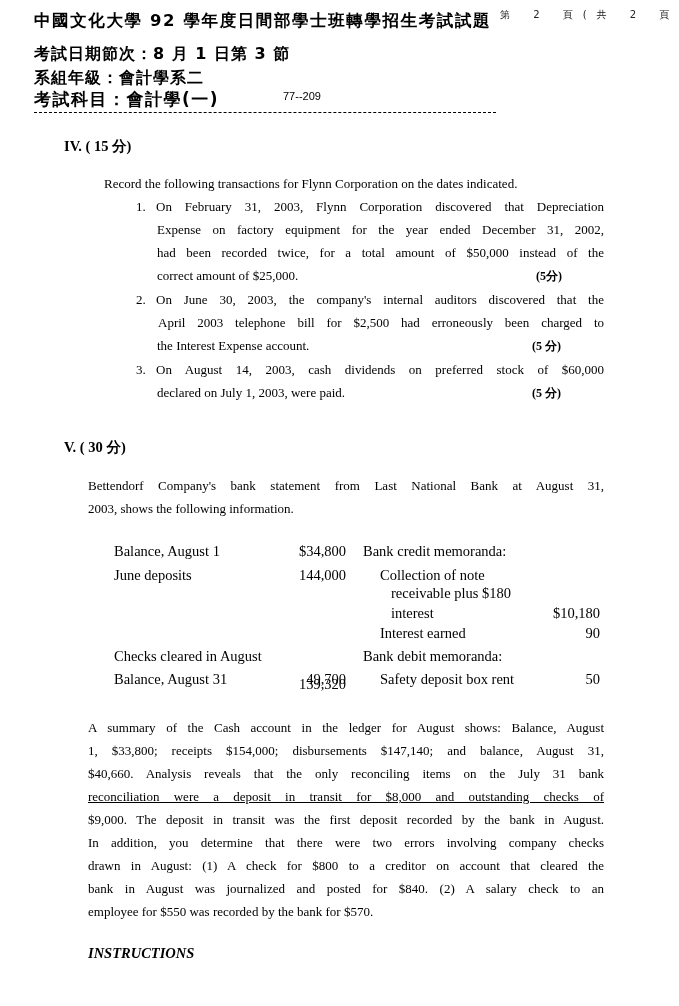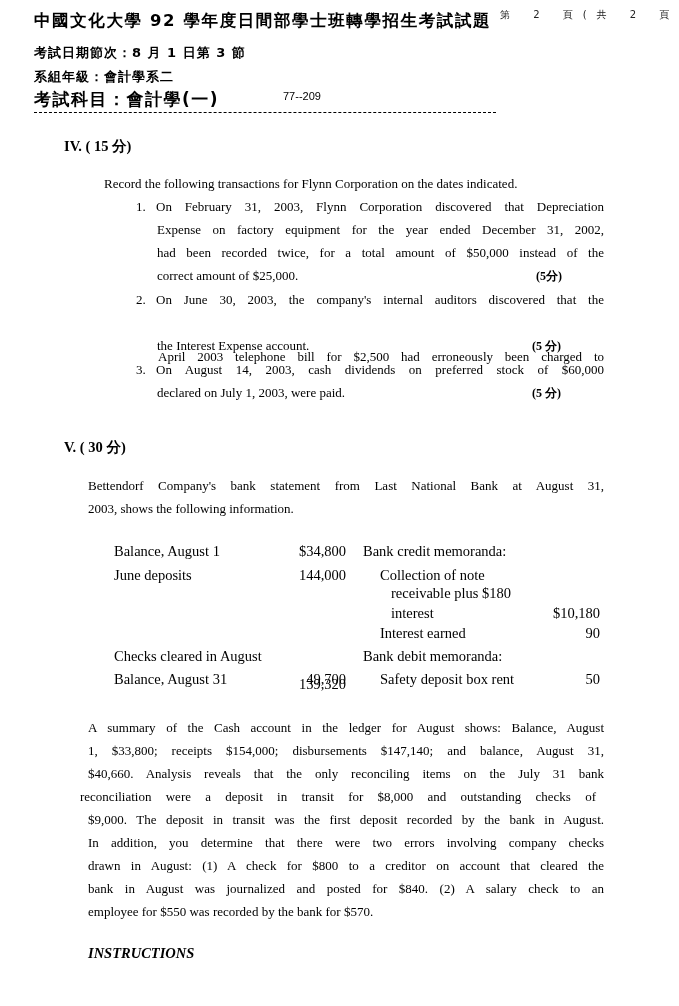--- a/index.html
+++ b/index.html
@@ -4,21 +4,21 @@
 <style>
   html, body { margin: 0; padding: 0; background: #ffffff; }
   body {
     width: 679px; height: 1006px; position: relative; overflow: hidden;
     font-family: "Liberation Serif", "DejaVu Serif", serif;
     color: #000; font-size: 14.5px;
   }
   .abs { position: absolute; white-space: nowrap; }
   .hdr-title { left: 34px; top: 10px; font-family: "DejaVu Sans", sans-serif; font-weight: bold; font-size: 16.5px; letter-spacing: 1.6px; }
   .hdr-scribble { left: 500px; top: 8px; font-family: "DejaVu Sans", sans-serif; font-size: 10px; letter-spacing: 10px; color: #222; }
-  .hdr-line { font-family: "DejaVu Sans", sans-serif; font-size: 13px; font-weight: bold; letter-spacing: 1px; }
+  .hdr-line { font-family: "DejaVu Sans", sans-serif; font-size: 16px; font-weight: bold; letter-spacing: 1px; }
   .hdr-subject { left: 34px; top: 88px; font-family: "DejaVu Sans", sans-serif; font-size: 17px; font-weight: bold; letter-spacing: 1.5px; }
   .hdr-code { left: 283px; top: 90px; font-family: Liberation Sans, sans-serif; font-size: 11px; text-align: center; }
   .dash-line { left: 34px; top: 112px; width: 462px; height: 0; border-top: 1.5px dashed #000; }
   .sec-head { font-weight: bold; font-size: 14.5px; }
   .para { font-size: 13px; line-height: 23px; }
   .justify { text-align: justify; text-align-last: justify; white-space: normal; }
   .score { font-weight: bold; font-size: 12px; }
   .tbl-l { font-size: 14.5px; }
   .num { text-align: right; }
   .italic-b { font-style: italic; font-weight: bold; font-size: 14.5px; }
@@ -42,21 +42,21 @@
   <div class="abs para justify" style="left:156px; top:195px; width:448px;">On February 31, 2003, Flynn Corporation discovered that Depreciation</div>
   <div class="abs para justify" style="left:157px; top:218px; width:447px;">Expense on factory equipment for the year ended December 31, 2002,</div>
   <div class="abs para justify" style="left:157px; top:241px; width:447px;">had been recorded twice, for a total amount of $50,000 instead of the</div>
   <div class="abs para" style="left:157px; top:264px;">correct amount of $25,000.</div>
   <div class="abs score" style="left:536px; top:268px;">(5分)</div>
 </div>
 
 <div>
   <div class="abs para" style="left:136px; top:288px;">2.</div>
   <div class="abs para justify" style="left:156px; top:288px; width:448px;">On June 30, 2003, the company's internal auditors discovered that the</div>
-  <div class="abs para justify" style="left:158px; top:311px; width:446px;margin-top:34px;">April 2003 telephone bill for $2,500 had erroneously been charged to</div>
+  <div class="abs para justify" style="left:158px; top:311px; width:446px;">April 2003 telephone bill for $2,500 had erroneously been charged to</div>
   <div class="abs para" style="left:157px; top:334px;">the Interest Expense account.</div>
   <div class="abs score" style="left:532px; top:338px;">(5 分)</div>
 </div>
 
 <div>
   <div class="abs para" style="left:136px; top:358px;">3.</div>
   <div class="abs para justify" style="left:156px; top:358px; width:448px;">On August 14, 2003, cash dividends on preferred stock of $60,000</div>
   <div class="abs para" style="left:157px; top:381px;">declared on July 1, 2003, were paid.</div>
   <div class="abs score" style="left:532px; top:385px;">(5 分)</div>
 </div>
@@ -87,21 +87,21 @@
   <div class="abs tbl-l num" style="left:530px; top:625px; width:70px;">90</div>
   <div class="abs tbl-l" style="left:363px; top:648px;">Bank debit memoranda:</div>
   <div class="abs tbl-l" style="left:380px; top:671px;">Safety deposit box rent</div>
   <div class="abs tbl-l num" style="left:530px; top:671px; width:70px;">50</div>
 </div>
 
 <div>
   <div class="abs para justify" style="left:88px; top:716px; width:516px;">A summary of the Cash account in the ledger for August shows: Balance, August</div>
   <div class="abs para justify" style="left:88px; top:739px; width:516px;">1, $33,800; receipts $154,000; disbursements $147,140; and balance, August 31,</div>
   <div class="abs para justify" style="left:88px; top:762px; width:516px;">$40,660. Analysis reveals that the only reconciling items on the July 31 bank</div>
-  <div class="abs para justify" style="left:80px; top:785px; width:516px;">reconciliation were a deposit in transit for $8,000 and outstanding checks of</div>
+  <div class="abs para justify" style="left:88px; top:785px; width:516px;text-decoration:underline;">reconciliation were a deposit in transit for $8,000 and outstanding checks of</div>
   <div class="abs para justify" style="left:88px; top:808px; width:516px;">$9,000. The deposit in transit was the first deposit recorded by the bank in August.</div>
   <div class="abs para justify" style="left:88px; top:831px; width:516px;">In addition, you determine that there were two errors involving company checks</div>
   <div class="abs para justify" style="left:88px; top:854px; width:516px;">drawn in August: (1) A check for $800 to a creditor on account that cleared the</div>
   <div class="abs para justify" style="left:88px; top:877px; width:516px;">bank in August was journalized and posted for $840. (2) A salary check to an</div>
   <div class="abs para" style="left:88px; top:900px;">employee for $550 was recorded by the bank for $570.</div>
 </div>
 
 <div class="abs italic-b" style="left:88px; top:945px;">INSTRUCTIONS</div>
 <div class="abs para" style="left:88px; top:1023px;">Prepare a bank reconciliation at August 31.</div>
 

